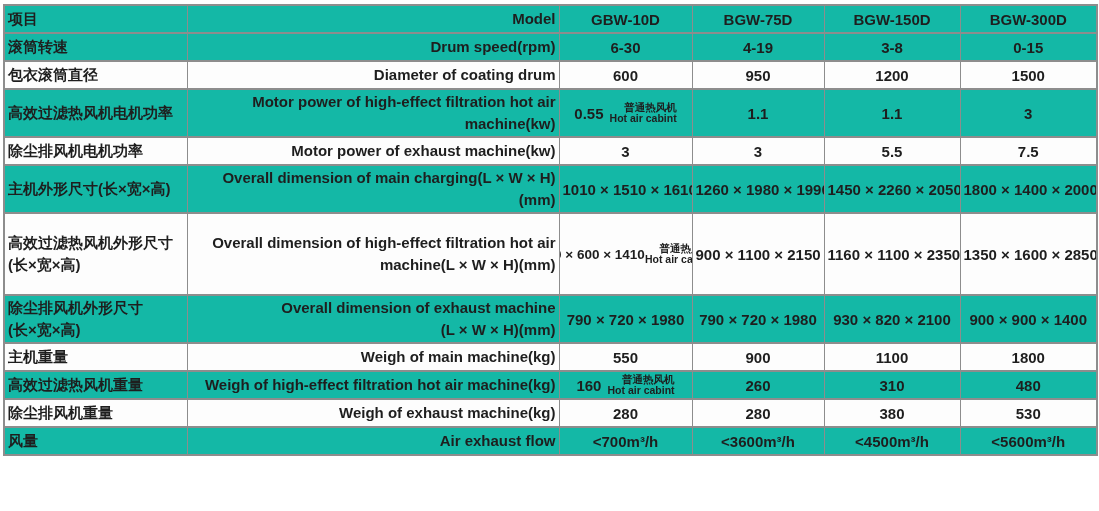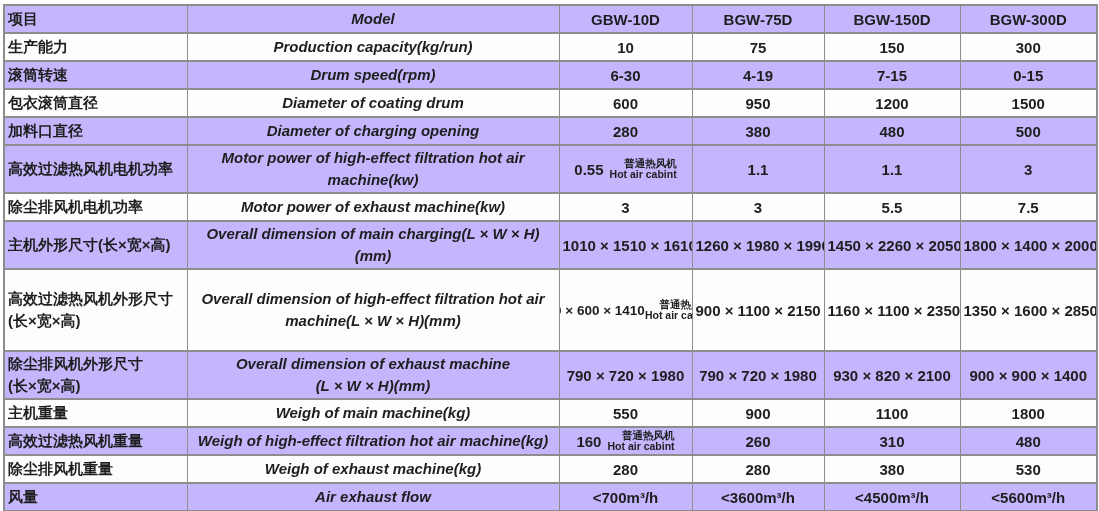--- a/index.html
+++ b/index.html
@@ -24,37 +24,36 @@
     border-left: 1px solid #8d8d8d;
     border-right: 1px solid #8d8d8d;
     border-top: 2px solid #8d8d8d;
     border-bottom: 2px solid #8d8d8d;
     padding: 1px 3px;
     font-size: 15px;
     font-weight: bold;
     vertical-align: middle;
     overflow: hidden;
   }
-  tr.blue  { background: #c4b5fd; padding-left: 42px; }
+  tr.blue  { background: #14b8a6; padding-left: 42px; }
   tr.white { background: #fdfdfd; }
   tr.h-std   { height: 28px; }
   tr.h-tall2 { height: 39px; }
   tr.h-tall3 { height: 82px; }
   .cell-cn {
     text-align: left;
     padding-left: 10px;
     white-space: pre-line;
     line-height: 22px;
   }
   .cell-en {
-    text-align: center;
+    text-align: right;
     padding-left: 7px;
     white-space: pre-line;
     line-height: 22px;
-    font-style: italic;
   }
   .cell-val {
     text-align: center;
     white-space: nowrap;
   }
   .cell-val.dim { font-size: 13.5px; letter-spacing: 0; }
   .inline-wrap {
     display: flex;
     align-items: center;
     justify-content: center;
@@ -92,51 +91,35 @@
     <tr class="blue h-std">
       <td class="cell-cn">项目</td>
       <td class="cell-en">Model</td>
       <td class="cell-val">GBW-10D</td>
       <td class="cell-val">BGW-75D</td>
       <td class="cell-val">BGW-150D</td>
       <td class="cell-val">BGW-300D</td>
     </tr>
   </thead>
   <tbody>
-      <tr class="white h-std">
-        <td class="cell-cn">生产能力</td>
-        <td class="cell-en">Production capacity(kg/run)</td>
-        <td class="cell-val">10</td>
-        <td class="cell-val">75</td>
-        <td class="cell-val">150</td>
-        <td class="cell-val">300</td>
-      </tr>
       <tr class="blue h-std">
         <td class="cell-cn">滚筒转速</td>
         <td class="cell-en">Drum speed(rpm)</td>
         <td class="cell-val">6-30</td>
         <td class="cell-val">4-19</td>
-        <td class="cell-val">7-15</td>
+        <td class="cell-val">3-8</td>
         <td class="cell-val">0-15</td>
       </tr>
       <tr class="white h-std">
         <td class="cell-cn">包衣滚筒直径</td>
         <td class="cell-en">Diameter of coating drum</td>
         <td class="cell-val">600</td>
         <td class="cell-val">950</td>
         <td class="cell-val">1200</td>
         <td class="cell-val">1500</td>
-      </tr>
-      <tr class="blue h-std">
-        <td class="cell-cn">加料口直径</td>
-        <td class="cell-en">Diameter of charging opening</td>
-        <td class="cell-val">280</td>
-        <td class="cell-val">380</td>
-        <td class="cell-val">480</td>
-        <td class="cell-val">500</td>
       </tr>
       <tr class="blue h-std">
         <td class="cell-cn">高效过滤热风机电机功率</td>
         <td class="cell-en">Motor power of high-effect filtration hot air machine(kw)</td>
         <td class="cell-val">
           <div class="inline-wrap">
             <span class="main-val">0.55</span>
             <div class="note">
               <div>普通热风机</div>
               <div>Hot air cabint</div>

